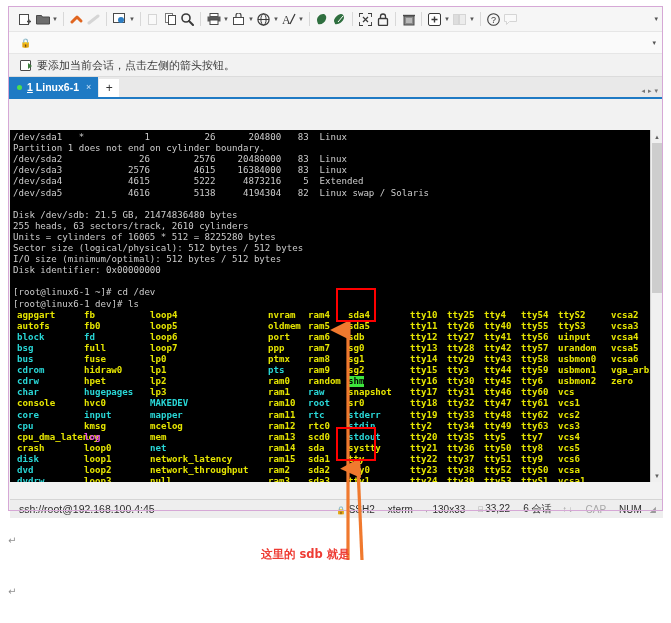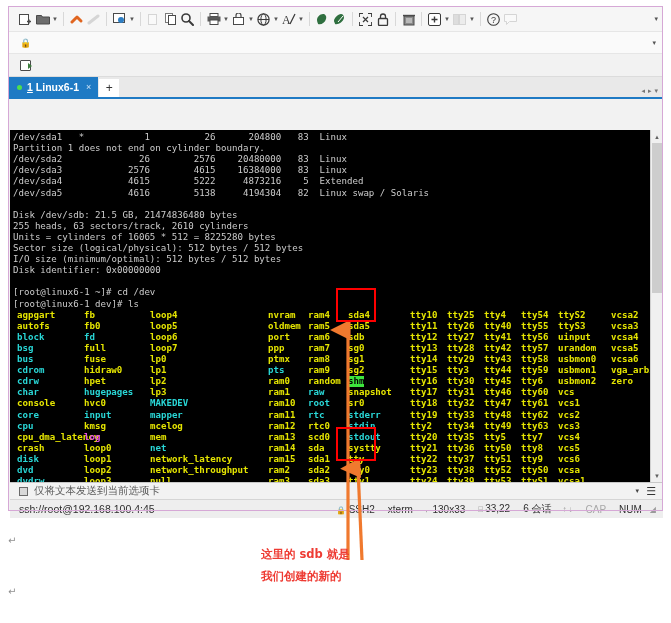--- a/index.html
+++ b/index.html
@@ -333,20 +333,21 @@
     <div id="toolbar-overflow">▾</div>
   </div>
 
   <div id="addrbar">
     <span id="addr-lock">🔒</span>
     <span id="addr-caret">▾</span>
   </div>
 
   <div id="hintbar">
     <span id="hint-icon"></span>
+    <span id="hint-text">要添加当前会话，点击左侧的箭头按钮。</span>
   </div>
 
   <div id="tabbar">
     <div class="tab">
       <span class="dot"></span>
       <span class="num">1</span>
       <span class="nm">Linux6-1</span>
       <span class="x">×</span>
     </div>
     <div class="tab-add">+</div>
@@ -361,28 +362,20 @@
     <div id="term"><div class="ln c-w" style="position: absolute; left: 3px; top: 2px;">/dev/sda1   *           1          26      204800   83  Linux</div><div class="ln c-w" style="position: absolute; left: 3px; top: 13.1px;">Partition 1 does not end on cylinder boundary.</div><div class="ln c-w" style="position: absolute; left: 3px; top: 24.2px;">/dev/sda2              26        2576    20480000   83  Linux</div><div class="ln c-w" style="position: absolute; left: 3px; top: 35.3px;">/dev/sda3            2576        4615    16384000   83  Linux</div><div class="ln c-w" style="position: absolute; left: 3px; top: 46.4px;">/dev/sda4            4615        5222     4873216    5  Extended</div><div class="ln c-w" style="position: absolute; left: 3px; top: 57.5px;">/dev/sda5            4616        5138     4194304   82  Linux swap / Solaris</div><div class="ln c-w" style="position: absolute; left: 3px; top: 68.6px;"> </div><div class="ln c-w" style="position: absolute; left: 3px; top: 79.7px;">Disk /dev/sdb: 21.5 GB, 21474836480 bytes</div><div class="ln c-w" style="position: absolute; left: 3px; top: 90.8px;">255 heads, 63 sectors/track, 2610 cylinders</div><div class="ln c-w" style="position: absolute; left: 3px; top: 101.9px;">Units = cylinders of 16065 * 512 = 8225280 bytes</div><div class="ln c-w" style="position: absolute; left: 3px; top: 113px;">Sector size (logical/physical): 512 bytes / 512 bytes</div><div class="ln c-w" style="position: absolute; left: 3px; top: 124.1px;">I/O size (minimum/optimal): 512 bytes / 512 bytes</div><div class="ln c-w" style="position: absolute; left: 3px; top: 135.2px;">Disk identifier: 0x00000000</div><div class="ln c-w" style="position: absolute; left: 3px; top: 146.3px;"> </div><div class="ln c-w" style="position: absolute; left: 3px; top: 157.4px;">[root@linux6-1 ~]# cd /dev</div><div class="ln c-w" style="position: absolute; left: 3px; top: 168.5px;">[root@linux6-1 dev]# ls</div><div class="lscol c-y" style="left: 7px; top: 179.6px;">agpgart</div><div class="lscol c-y" style="left: 7px; top: 190.7px;">autofs</div><div class="lscol c-c" style="left: 7px; top: 201.8px;">block</div><div class="lscol c-c" style="left: 7px; top: 212.9px;">bsg</div><div class="lscol c-c" style="left: 7px; top: 224px;">bus</div><div class="lscol c-c" style="left: 7px; top: 235.1px;">cdrom</div><div class="lscol c-c" style="left: 7px; top: 246.2px;">cdrw</div><div class="lscol c-c" style="left: 7px; top: 257.3px;">char</div><div class="lscol c-y" style="left: 7px; top: 268.4px;">console</div><div class="lscol c-c" style="left: 7px; top: 279.5px;">core</div><div class="lscol c-c" style="left: 7px; top: 290.6px;">cpu</div><div class="lscol c-y" style="left: 7px; top: 301.7px;">cpu_dma_latency</div><div class="lscol c-y" style="left: 7px; top: 312.8px;">crash</div><div class="lscol c-c" style="left: 7px; top: 323.9px;">disk</div><div class="lscol c-c" style="left: 7px; top: 335px;">dvd</div><div class="lscol c-c" style="left: 7px; top: 346.1px;">dvdrw</div><div class="lscol c-y" style="left: 74px; top: 179.6px;">fb</div><div class="lscol c-y" style="left: 74px; top: 190.7px;">fb0</div><div class="lscol c-c" style="left: 74px; top: 201.8px;">fd</div><div class="lscol c-y" style="left: 74px; top: 212.9px;">full</div><div class="lscol c-y" style="left: 74px; top: 224px;">fuse</div><div class="lscol c-y" style="left: 74px; top: 235.1px;">hidraw0</div><div class="lscol c-y" style="left: 74px; top: 246.2px;">hpet</div><div class="lscol c-c" style="left: 74px; top: 257.3px;">hugepages</div><div class="lscol c-y" style="left: 74px; top: 268.4px;">hvc0</div><div class="lscol c-c" style="left: 74px; top: 279.5px;">input</div><div class="lscol c-y" style="left: 74px; top: 290.6px;">kmsg</div><div class="lscol c-m" style="left: 74px; top: 301.7px;">log</div><div class="lscol c-y" style="left: 74px; top: 312.8px;">loop0</div><div class="lscol c-y" style="left: 74px; top: 323.9px;">loop1</div><div class="lscol c-y" style="left: 74px; top: 335px;">loop2</div><div class="lscol c-y" style="left: 74px; top: 346.1px;">loop3</div><div class="lscol c-y" style="left: 140px; top: 179.6px;">loop4</div><div class="lscol c-y" style="left: 140px; top: 190.7px;">loop5</div><div class="lscol c-y" style="left: 140px; top: 201.8px;">loop6</div><div class="lscol c-y" style="left: 140px; top: 212.9px;">loop7</div><div class="lscol c-y" style="left: 140px; top: 224px;">lp0</div><div class="lscol c-y" style="left: 140px; top: 235.1px;">lp1</div><div class="lscol c-y" style="left: 140px; top: 246.2px;">lp2</div><div class="lscol c-y" style="left: 140px; top: 257.3px;">lp3</div><div class="lscol c-c" style="left: 140px; top: 268.4px;">MAKEDEV</div><div class="lscol c-c" style="left: 140px; top: 279.5px;">mapper</div><div class="lscol c-y" style="left: 140px; top: 290.6px;">mcelog</div><div class="lscol c-y" style="left: 140px; top: 301.7px;">mem</div><div class="lscol c-c" style="left: 140px; top: 312.8px;">net</div><div class="lscol c-y" style="left: 140px; top: 323.9px;">network_latency</div><div class="lscol c-y" style="left: 140px; top: 335px;">network_throughput</div><div class="lscol c-y" style="left: 140px; top: 346.1px;">null</div><div class="lscol c-y" style="left: 258px; top: 179.6px;">nvram</div><div class="lscol c-y" style="left: 258px; top: 190.7px;">oldmem</div><div class="lscol c-y" style="left: 258px; top: 201.8px;">port</div><div class="lscol c-y" style="left: 258px; top: 212.9px;">ppp</div><div class="lscol c-y" style="left: 258px; top: 224px;">ptmx</div><div class="lscol c-c" style="left: 258px; top: 235.1px;">pts</div><div class="lscol c-y" style="left: 258px; top: 246.2px;">ram0</div><div class="lscol c-y" style="left: 258px; top: 257.3px;">ram1</div><div class="lscol c-y" style="left: 258px; top: 268.4px;">ram10</div><div class="lscol c-y" style="left: 258px; top: 279.5px;">ram11</div><div class="lscol c-y" style="left: 258px; top: 290.6px;">ram12</div><div class="lscol c-y" style="left: 258px; top: 301.7px;">ram13</div><div class="lscol c-y" style="left: 258px; top: 312.8px;">ram14</div><div class="lscol c-y" style="left: 258px; top: 323.9px;">ram15</div><div class="lscol c-y" style="left: 258px; top: 335px;">ram2</div><div class="lscol c-y" style="left: 258px; top: 346.1px;">ram3</div><div class="lscol c-y" style="left: 298px; top: 179.6px;">ram4</div><div class="lscol c-y" style="left: 298px; top: 190.7px;">ram5</div><div class="lscol c-y" style="left: 298px; top: 201.8px;">ram6</div><div class="lscol c-y" style="left: 298px; top: 212.9px;">ram7</div><div class="lscol c-y" style="left: 298px; top: 224px;">ram8</div><div class="lscol c-y" style="left: 298px; top: 235.1px;">ram9</div><div class="lscol c-y" style="left: 298px; top: 246.2px;">random</div><div class="lscol c-c" style="left: 298px; top: 257.3px;">raw</div><div class="lscol c-c" style="left: 298px; top: 268.4px;">root</div><div class="lscol c-c" style="left: 298px; top: 279.5px;">rtc</div><div class="lscol c-y" style="left: 298px; top: 290.6px;">rtc0</div><div class="lscol c-y" style="left: 298px; top: 301.7px;">scd0</div><div class="lscol c-y" style="left: 298px; top: 312.8px;">sda</div><div class="lscol c-y" style="left: 298px; top: 323.9px;">sda1</div><div class="lscol c-y" style="left: 298px; top: 335px;">sda2</div><div class="lscol c-y" style="left: 298px; top: 346.1px;">sda3</div><div class="lscol c-y" style="left: 338px; top: 179.6px;">sda4</div><div class="lscol c-y" style="left: 338px; top: 190.7px;">sda5</div><div class="lscol c-y" style="left: 338px; top: 201.8px;">sdb</div><div class="lscol c-y" style="left: 338px; top: 212.9px;">sg0</div><div class="lscol c-y" style="left: 338px; top: 224px;">sg1</div><div class="lscol c-y" style="left: 338px; top: 235.1px;">sg2</div><div class="lscol c-gb" style="left: 338px; top: 246.2px;">shm</div><div class="lscol c-y" style="left: 338px; top: 257.3px;">snapshot</div><div class="lscol c-y" style="left: 338px; top: 268.4px;">sr0</div><div class="lscol c-c" style="left: 338px; top: 279.5px;">stderr</div><div class="lscol c-c" style="left: 338px; top: 290.6px;">stdin</div><div class="lscol c-c" style="left: 338px; top: 301.7px;">stdout</div><div class="lscol c-y" style="left: 338px; top: 312.8px;">systty</div><div class="lscol c-y" style="left: 338px; top: 323.9px;">tty</div><div class="lscol c-y" style="left: 338px; top: 335px;">tty0</div><div class="lscol c-y" style="left: 338px; top: 346.1px;">tty1</div><div class="lscol c-y" style="left: 400px; top: 179.6px;">tty10</div><div class="lscol c-y" style="left: 400px; top: 190.7px;">tty11</div><div class="lscol c-y" style="left: 400px; top: 201.8px;">tty12</div><div class="lscol c-y" style="left: 400px; top: 212.9px;">tty13</div><div class="lscol c-y" style="left: 400px; top: 224px;">tty14</div><div class="lscol c-y" style="left: 400px; top: 235.1px;">tty15</div><div class="lscol c-y" style="left: 400px; top: 246.2px;">tty16</div><div class="lscol c-y" style="left: 400px; top: 257.3px;">tty17</div><div class="lscol c-y" style="left: 400px; top: 268.4px;">tty18</div><div class="lscol c-y" style="left: 400px; top: 279.5px;">tty19</div><div class="lscol c-y" style="left: 400px; top: 290.6px;">tty2</div><div class="lscol c-y" style="left: 400px; top: 301.7px;">tty20</div><div class="lscol c-y" style="left: 400px; top: 312.8px;">tty21</div><div class="lscol c-y" style="left: 400px; top: 323.9px;">tty22</div><div class="lscol c-y" style="left: 400px; top: 335px;">tty23</div><div class="lscol c-y" style="left: 400px; top: 346.1px;">tty24</div><div class="lscol c-y" style="left: 437px; top: 179.6px;">tty25</div><div class="lscol c-y" style="left: 437px; top: 190.7px;">tty26</div><div class="lscol c-y" style="left: 437px; top: 201.8px;">tty27</div><div class="lscol c-y" style="left: 437px; top: 212.9px;">tty28</div><div class="lscol c-y" style="left: 437px; top: 224px;">tty29</div><div class="lscol c-y" style="left: 437px; top: 235.1px;">tty3</div><div class="lscol c-y" style="left: 437px; top: 246.2px;">tty30</div><div class="lscol c-y" style="left: 437px; top: 257.3px;">tty31</div><div class="lscol c-y" style="left: 437px; top: 268.4px;">tty32</div><div class="lscol c-y" style="left: 437px; top: 279.5px;">tty33</div><div class="lscol c-y" style="left: 437px; top: 290.6px;">tty34</div><div class="lscol c-y" style="left: 437px; top: 301.7px;">tty35</div><div class="lscol c-y" style="left: 437px; top: 312.8px;">tty36</div><div class="lscol c-y" style="left: 437px; top: 323.9px;">tty37</div><div class="lscol c-y" style="left: 437px; top: 335px;">tty38</div><div class="lscol c-y" style="left: 437px; top: 346.1px;">tty39</div><div class="lscol c-y" style="left: 474px; top: 179.6px;">tty4</div><div class="lscol c-y" style="left: 474px; top: 190.7px;">tty40</div><div class="lscol c-y" style="left: 474px; top: 201.8px;">tty41</div><div class="lscol c-y" style="left: 474px; top: 212.9px;">tty42</div><div class="lscol c-y" style="left: 474px; top: 224px;">tty43</div><div class="lscol c-y" style="left: 474px; top: 235.1px;">tty44</div><div class="lscol c-y" style="left: 474px; top: 246.2px;">tty45</div><div class="lscol c-y" style="left: 474px; top: 257.3px;">tty46</div><div class="lscol c-y" style="left: 474px; top: 268.4px;">tty47</div><div class="lscol c-y" style="left: 474px; top: 279.5px;">tty48</div><div class="lscol c-y" style="left: 474px; top: 290.6px;">tty49</div><div class="lscol c-y" style="left: 474px; top: 301.7px;">tty5</div><div class="lscol c-y" style="left: 474px; top: 312.8px;">tty50</div><div class="lscol c-y" style="left: 474px; top: 323.9px;">tty51</div><div class="lscol c-y" style="left: 474px; top: 335px;">tty52</div><div class="lscol c-y" style="left: 474px; top: 346.1px;">tty53</div><div class="lscol c-y" style="left: 511px; top: 179.6px;">tty54</div><div class="lscol c-y" style="left: 511px; top: 190.7px;">tty55</div><div class="lscol c-y" style="left: 511px; top: 201.8px;">tty56</div><div class="lscol c-y" style="left: 511px; top: 212.9px;">tty57</div><div class="lscol c-y" style="left: 511px; top: 224px;">tty58</div><div class="lscol c-y" style="left: 511px; top: 235.1px;">tty59</div><div class="lscol c-y" style="left: 511px; top: 246.2px;">tty6</div><div class="lscol c-y" style="left: 511px; top: 257.3px;">tty60</div><div class="lscol c-y" style="left: 511px; top: 268.4px;">tty61</div><div class="lscol c-y" style="left: 511px; top: 279.5px;">tty62</div><div class="lscol c-y" style="left: 511px; top: 290.6px;">tty63</div><div class="lscol c-y" style="left: 511px; top: 301.7px;">tty7</div><div class="lscol c-y" style="left: 511px; top: 312.8px;">tty8</div><div class="lscol c-y" style="left: 511px; top: 323.9px;">tty9</div><div class="lscol c-y" style="left: 511px; top: 335px;">ttyS0</div><div class="lscol c-y" style="left: 511px; top: 346.1px;">ttyS1</div><div class="lscol c-y" style="left: 548px; top: 179.6px;">ttyS2</div><div class="lscol c-y" style="left: 548px; top: 190.7px;">ttyS3</div><div class="lscol c-y" style="left: 548px; top: 201.8px;">uinput</div><div class="lscol c-y" style="left: 548px; top: 212.9px;">urandom</div><div class="lscol c-y" style="left: 548px; top: 224px;">usbmon0</div><div class="lscol c-y" style="left: 548px; top: 235.1px;">usbmon1</div><div class="lscol c-y" style="left: 548px; top: 246.2px;">usbmon2</div><div class="lscol c-y" style="left: 548px; top: 257.3px;">vcs</div><div class="lscol c-y" style="left: 548px; top: 268.4px;">vcs1</div><div class="lscol c-y" style="left: 548px; top: 279.5px;">vcs2</div><div class="lscol c-y" style="left: 548px; top: 290.6px;">vcs3</div><div class="lscol c-y" style="left: 548px; top: 301.7px;">vcs4</div><div class="lscol c-y" style="left: 548px; top: 312.8px;">vcs5</div><div class="lscol c-y" style="left: 548px; top: 323.9px;">vcs6</div><div class="lscol c-y" style="left: 548px; top: 335px;">vcsa</div><div class="lscol c-y" style="left: 548px; top: 346.1px;">vcsa1</div><div class="lscol c-y" style="left: 601px; top: 179.6px;">vcsa2</div><div class="lscol c-y" style="left: 601px; top: 190.7px;">vcsa3</div><div class="lscol c-y" style="left: 601px; top: 201.8px;">vcsa4</div><div class="lscol c-y" style="left: 601px; top: 212.9px;">vcsa5</div><div class="lscol c-y" style="left: 601px; top: 224px;">vcsa6</div><div class="lscol c-y" style="left: 601px; top: 235.1px;">vga_arbiter</div><div class="lscol c-y" style="left: 601px; top: 246.2px;">zero</div></div>
     <div id="term-sb">
       <div class="sb-btn">▲</div>
       <div id="sb-track">
         <div id="sb-thumb"></div>
       </div>
       <div class="sb-btn">▼</div>
     </div>
   </div>
 
-  <div id="sendbar">
-    <span id="send-icon"></span>
-    <span id="send-text">仅将文本发送到当前选项卡</span>
-    <span id="send-right">
-      <span id="send-caret">▾</span>
-      <span id="send-burger">☰</span>
-    </span>
-  </div>
 
   <div id="statusbar">
     <span id="status-left">ssh://root@192.168.100.4:45</span>
     <span id="status-right">
       <span class="st"><span class="pre">🔒</span><span>SSH2</span></span>
       <span class="st">xterm</span>
       <span class="st"><span class="pre">⌐</span><span>130x33</span></span>
       <span class="st"><span class="pre">⌸</span><span>33,22</span></span>
       <span class="st">6 会话</span>
       <span id="st-arrows">
@@ -405,17 +398,16 @@
   </defs>
   <line x1="348" y1="560" x2="348" y2="330" stroke="#f0792e" stroke-width="3.2" marker-end="url(#ah)"></line>
   <line x1="362" y1="560" x2="358" y2="468" stroke="#f0792e" stroke-width="3.2" marker-end="url(#ah)"></line>
 </svg>
 
 <div class="redbox" style="left:336px;top:288px;width:40px;height:34px;"></div>
 <div class="redbox" style="left:336px;top:427px;width:40px;height:34px;"></div>
 
 <div id="note">
   <div>这里的 sdb 就是</div>
-  <div>我们创建的新的</div>
 </div>
 
 <span class="pmark" style="left:8px;top:535px;">↵</span>
 <span class="pmark" style="left:8px;top:586px;">↵</span>
 
 </body></html>

